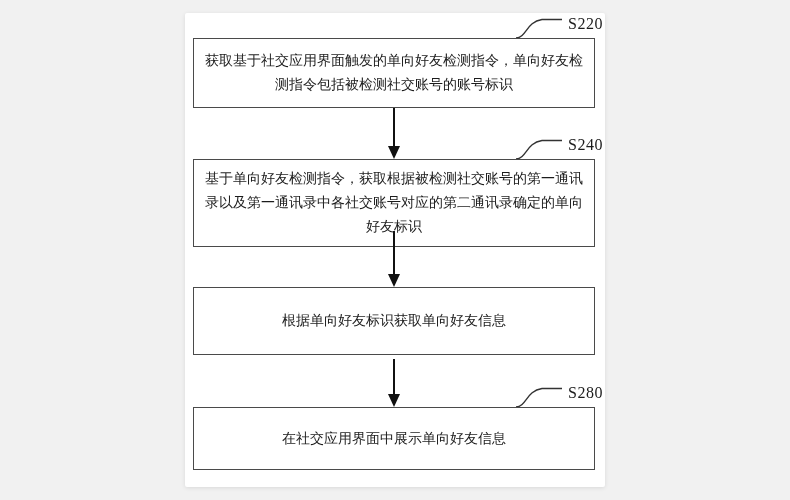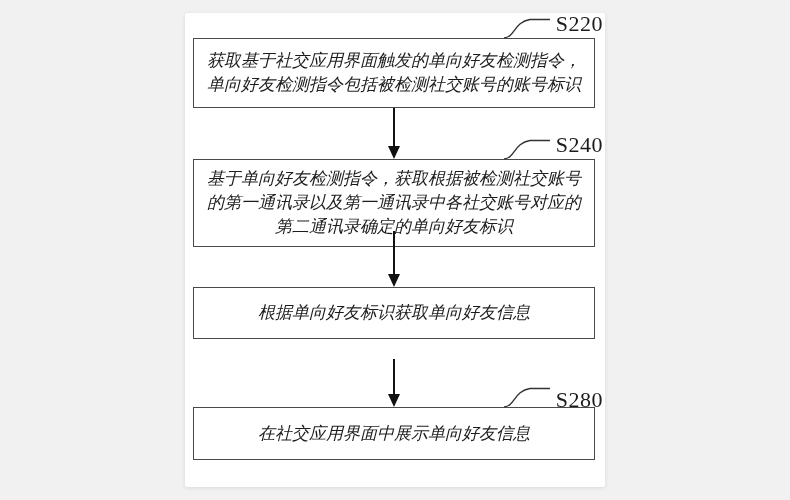--- a/index.html
+++ b/index.html
@@ -31,48 +31,47 @@
     left: 8px;
     width: 402px;
     box-sizing: border-box;
     border: 1.5px solid #4a4a4a;
     background: #ffffff;
     display: flex;
     align-items: center;
     justify-content: center;
     text-align: center;
     color: #1c1c1c;
-    font-size: 17px;
+    font-size: 14px;
     line-height: 24px;
     padding: 2px 5px;
-    font-style: italic;
   }
   .box-1 { top: 25px;  height: 70px; }
   .box-2 { top: 146px; height: 88px; }
-  .box-3 { top: 274px; height: 52px; }
-  .box-4 { top: 394px; height: 53px; }
+  .box-3 { top: 274px; height: 68px; }
+  .box-4 { top: 394px; height: 63px; }
 
   .label-row {
     position: absolute;
     right: 2px;
     height: 24px;
     display: flex;
     align-items: flex-start;
   }
   .label-1 { top: 2px; }
   .label-2 { top: 123px; }
   .label-3 { top: 251px; }
-  .label-4 { top: 371px; align-items: flex-end; }
+  .label-4 { top: 371px; }
   .leader-svg {
     width: 48px;
     height: 24px;
     display: block;
   }
   .step-id {
-    font-size: 22px;
+    font-size: 16px;
     line-height: 17px;
     color: #1c1c1c;
     margin-left: 5px;
     letter-spacing: 0.5px;
   }
 
   .arrow {
     position: absolute;
     left: 209px;
     width: 0;

